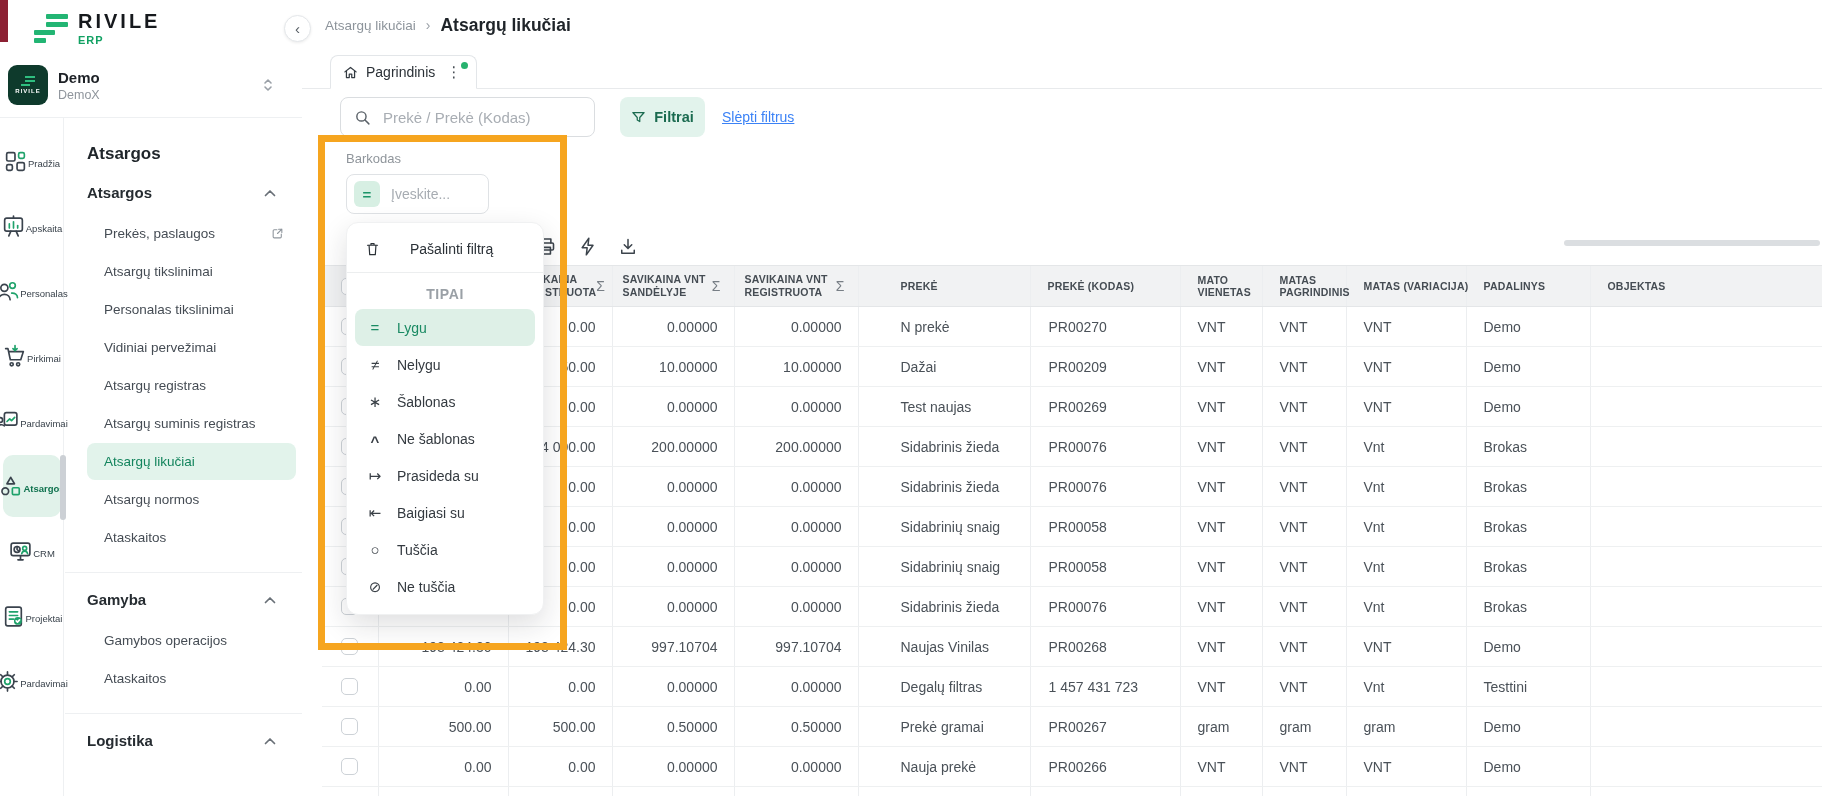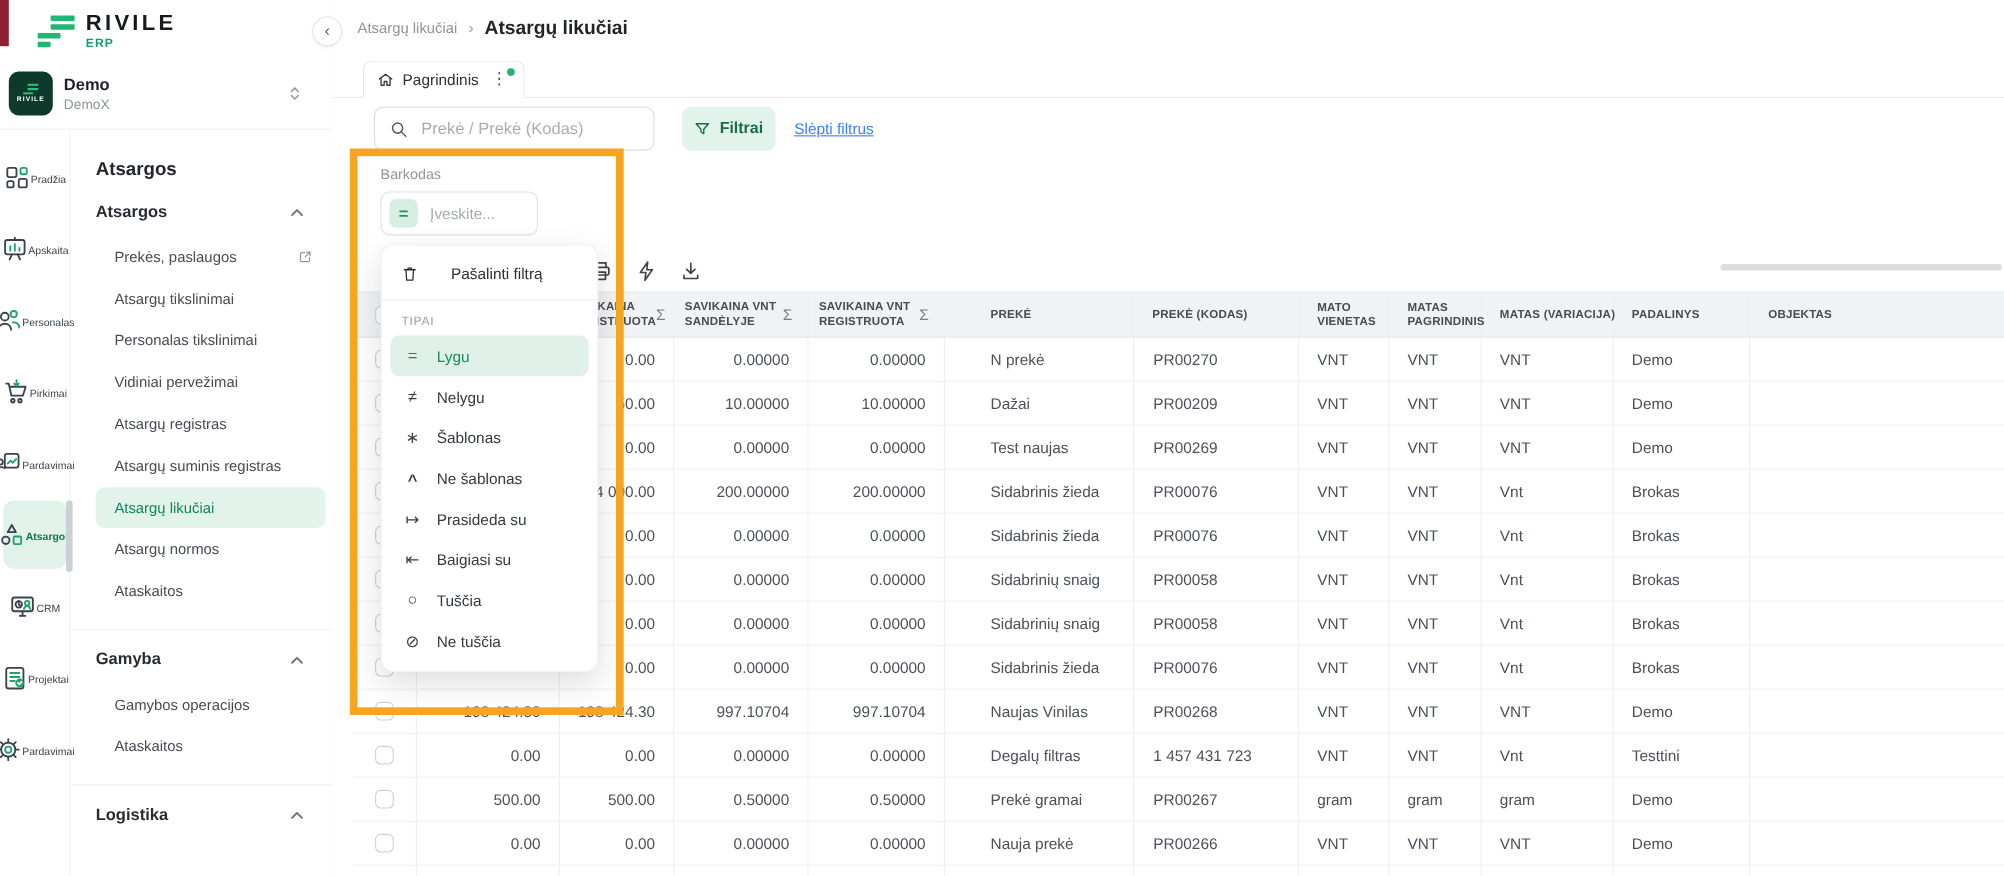--- a/index.html
+++ b/index.html
@@ -72,21 +72,21 @@
   
   .annot{position:absolute;left:16px;top:135px;width:249px;height:515px;box-sizing:border-box;border:7px solid #f6a51f;z-index:40;pointer-events:none;}
   .pop-label{position:absolute;left:44px;top:151px;font-size:13px;color:#8f959b;z-index:20;}
   .pop-input{position:absolute;left:44px;top:174px;width:143px;height:40px;box-sizing:border-box;background:#fff;border:1px solid #dfe2e5;border-radius:8px;display:flex;align-items:center;gap:9px;padding-left:7px;z-index:20;}
   .op-chip{width:26px;height:26px;border-radius:6px;background:#d7efe3;color:#1c9468;font-weight:700;font-size:15px;display:flex;align-items:center;justify-content:center;cursor:pointer;}
   .pop-input input{border:none;outline:none;width:95px;font-size:14px;font-family:inherit;background:transparent;color:#3b82f6;}
   .pop-input input::placeholder{color:#a7acb2;}
   .dropdown{position:absolute;left:44px;top:222px;width:198px;box-sizing:border-box;background:#fff;border-radius:12px;border:1px solid #f0f1f2;box-shadow:0 10px 28px rgba(25,30,36,.14);z-index:30;padding:5px 0 9px 0;}
   .dd-remove{display:flex;align-items:center;gap:30px;height:42px;padding-left:18px;font-size:14px;color:#2b3137;cursor:pointer;}
   .dd-divider{height:1px;background:#eceeef;margin:2px 0;}
-  .dd-section{font-size:11px;font-weight:400;letter-spacing:.6px;color:#9aa0a6;text-transform:uppercase;padding:11px 18px 7px 18px;}
+  .dd-section{font-size:14px;font-weight:700;letter-spacing:.6px;color:#9aa0a6;text-transform:uppercase;padding:11px 18px 7px 18px;text-align:center;}
   .dd-opt{display:flex;align-items:center;gap:12px;height:37px;margin:0 8px;border-radius:8px;padding-left:10px;font-size:14px;color:#343a40;cursor:pointer;}
   .dd-opt .glyph{width:20px;text-align:center;font-size:15px;color:#3a4047;}
   .dd-opt.selected{background:#def0e7;color:#1a8a63;}
   .dd-opt.selected .glyph{color:#1a8a63;}
   .glyph-caret{transform:translateY(3px);font-size:17px;font-weight:700;}
   .glyph-asterisk{font-size:18px;}
 </style>
 </head>
 <body>
 

